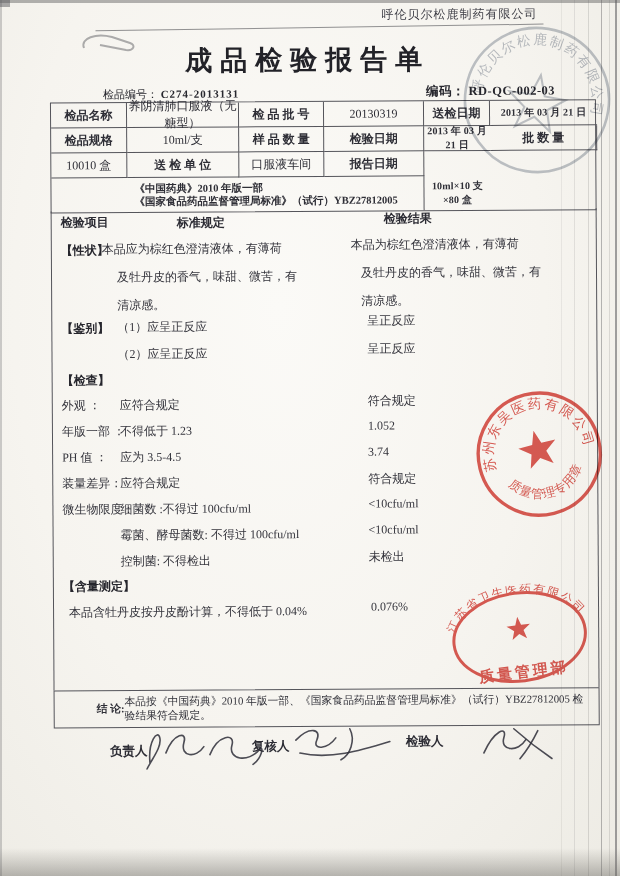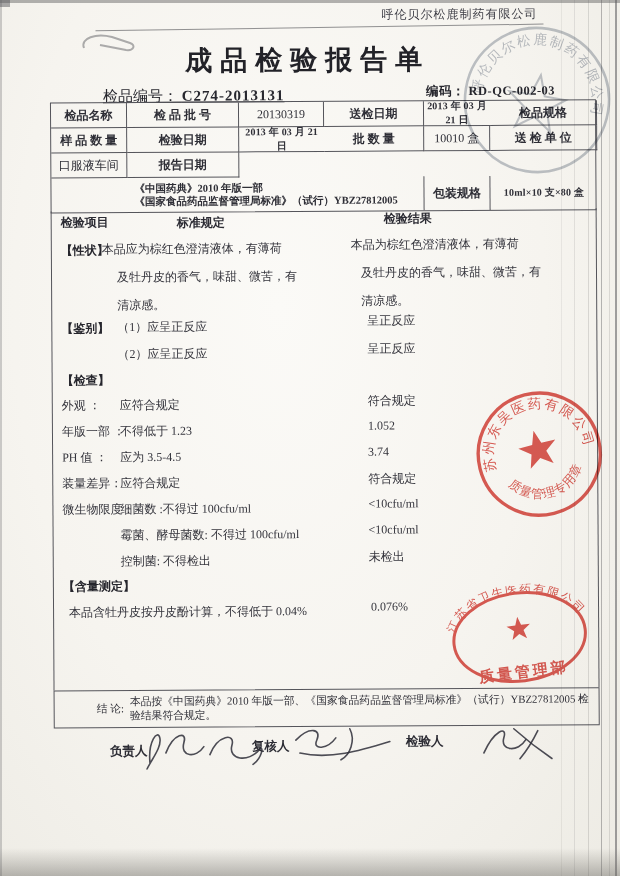--- a/index.html
+++ b/index.html
@@ -6,21 +6,21 @@
   .scan{position:relative;width:620px;height:876px;overflow:hidden;
         background:radial-gradient(ellipse at 45% 35%, #fbfaf7 0%, #f6f4ef 55%, #edebe4 100%);
         font-family:"Liberation Serif","DejaVu Serif",serif;color:#333;}
   .skew{position:absolute;inset:0;transform:rotate(-0.35deg);transform-origin:50% 50%;}
 
   
   .company{position:absolute;top:7px;right:80px;font-size:12px;letter-spacing:1px;color:#3d3d45;}
   .toprule{position:absolute;left:98px;top:27px;width:448px;height:1.4px;background:#6d6d70;opacity:.75;transform:rotate(-0.5deg);}
   .title{position:absolute;left:0;top:42px;width:620px;text-align:center;font-size:27px;font-weight:bold;
          letter-spacing:8px;color:#222228;}
-  .meta-left{position:absolute;left:105px;top:86px;font-size:15px;color:#27272e;text-decoration:underline;}
+  .meta-left{position:absolute;left:105px;top:86px;font-size:11px;color:#27272e;}
   .meta-left b{font-weight:600;letter-spacing:1px;}
   .meta-right{position:absolute;left:428px;top:84px;font-size:12.5px;font-weight:600;color:#27272e;letter-spacing:.5px;}
 
   
   .info{position:absolute;left:52px;top:101px;width:546px;display:grid;
         grid-template-columns:76px 112px 85px 100px 66px 107px;
         border:1.2px solid #55555b;box-sizing:border-box;}
   .info>div{border-right:1px solid #55555b;border-bottom:1px solid #55555b;display:flex;align-items:center;
         justify-content:center;height:25px;font-size:12px;color:#2e2e36;box-sizing:border-box;text-align:center;}
   .info>div.lastcol{border-right:none;}
@@ -34,21 +34,21 @@
   .results-box{position:absolute;left:52px;top:210px;width:546px;height:479px;
         border-left:1.2px solid #55555b;border-right:1.2px solid #55555b;box-sizing:border-box;}
   .rline{position:absolute;font-size:12px;color:#33333b;white-space:nowrap;}
   .sect{font-weight:700;color:#26262d;}
   .rhead{font-weight:600;color:#2b2b33;}
 
   
   .conclusion{position:absolute;left:52px;top:689px;width:546px;height:38px;border:1.2px solid #55555b;
         box-sizing:border-box;display:flex;align-items:center;padding-left:42px;padding-right:8px;
         font-size:10.8px;color:#2f2f37;}
-  .conclusion .clabel{font-weight:400;margin-right:6px;white-space:nowrap;}
+  .conclusion .clabel{font-weight:700;white-space:nowrap;}
 
   
   .sig-label{position:absolute;font-size:12.5px;font-weight:600;color:#2c2c34;}
   .sig{position:absolute;}
   .sig path{fill:none;stroke:#2e2e38;stroke-width:1.6;stroke-linecap:round;opacity:.85;}
 
   
   .stamp{position:absolute;mix-blend-mode:multiply;}
   .stamp-red{opacity:.88;}
   .stamp-gray{opacity:.6;}
@@ -82,41 +82,42 @@
       <span>检品编号：</span>
       <b>C274-2013131</b>
     </div>
     <div class="meta-right">
       <span>编码：</span>
       <span>RD-QC-002-03</span>
     </div>
 
     <div class="info">
       <div class="lbl">检品名称</div>
+      <div>养阴清肺口服液（无糖型）</div>
       <div class="lbl">检 品 批 号</div>
       <div>20130319</div>
       <div class="lbl">送检日期</div>
       <div class="date lastcol">2013 年 03 月 21 日</div>
 
       <div class="lbl">检品规格</div>
+      <div>10ml/支</div>
       <div class="lbl">样 品 数 量</div>
       <div class="lbl">检验日期</div>
       <div class="date lastcol">2013 年 03 月 21 日</div>
 
       <div class="lbl">批 数 量</div>
       <div>10010 盒</div>
       <div class="lbl">送 检 单 位</div>
       <div>口服液车间</div>
       <div class="lbl">报告日期</div>
 
       <div class="basis lastrow">
         <span>《中国药典》2010 年版一部</span>
         <span>《国家食品药品监督管理局标准》（试行）YBZ27812005</span>
       </div>
-      <div class="lbl lastrow">包装规格</div>
       <div class="date lastrow lastcol">10ml×10 支×80 盒</div>
     </div>
 
     <div class="results-box"></div>
 
     <div class="rline rhead" style="left:62px;top:213px">检验项目</div>
     <div class="rline rhead" style="left:178px;top:214px">标准规定</div>
     <div class="rline rhead" style="left:385px;top:211px">检验结果</div>
 
     <div class="rline sect" style="left:62px;top:241px">【性状】</div>

